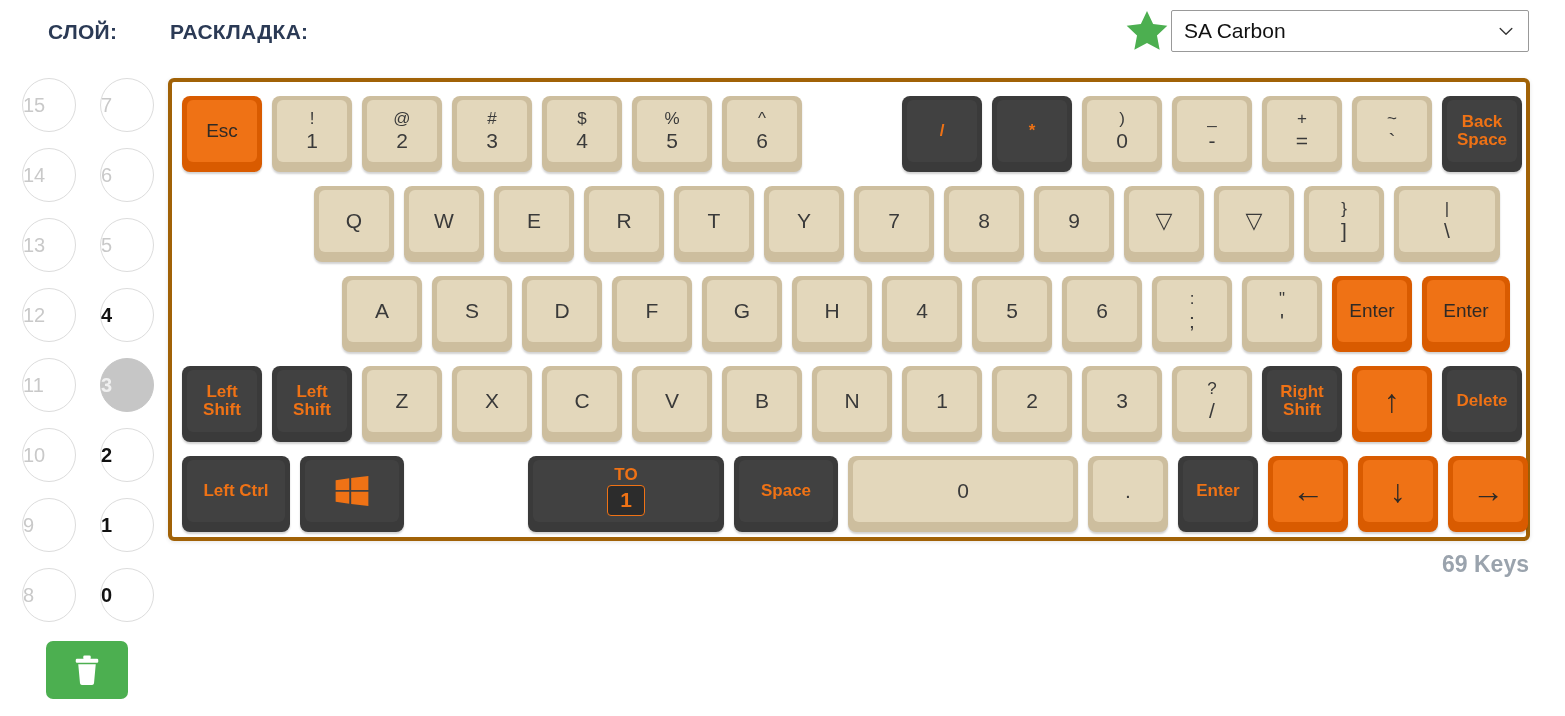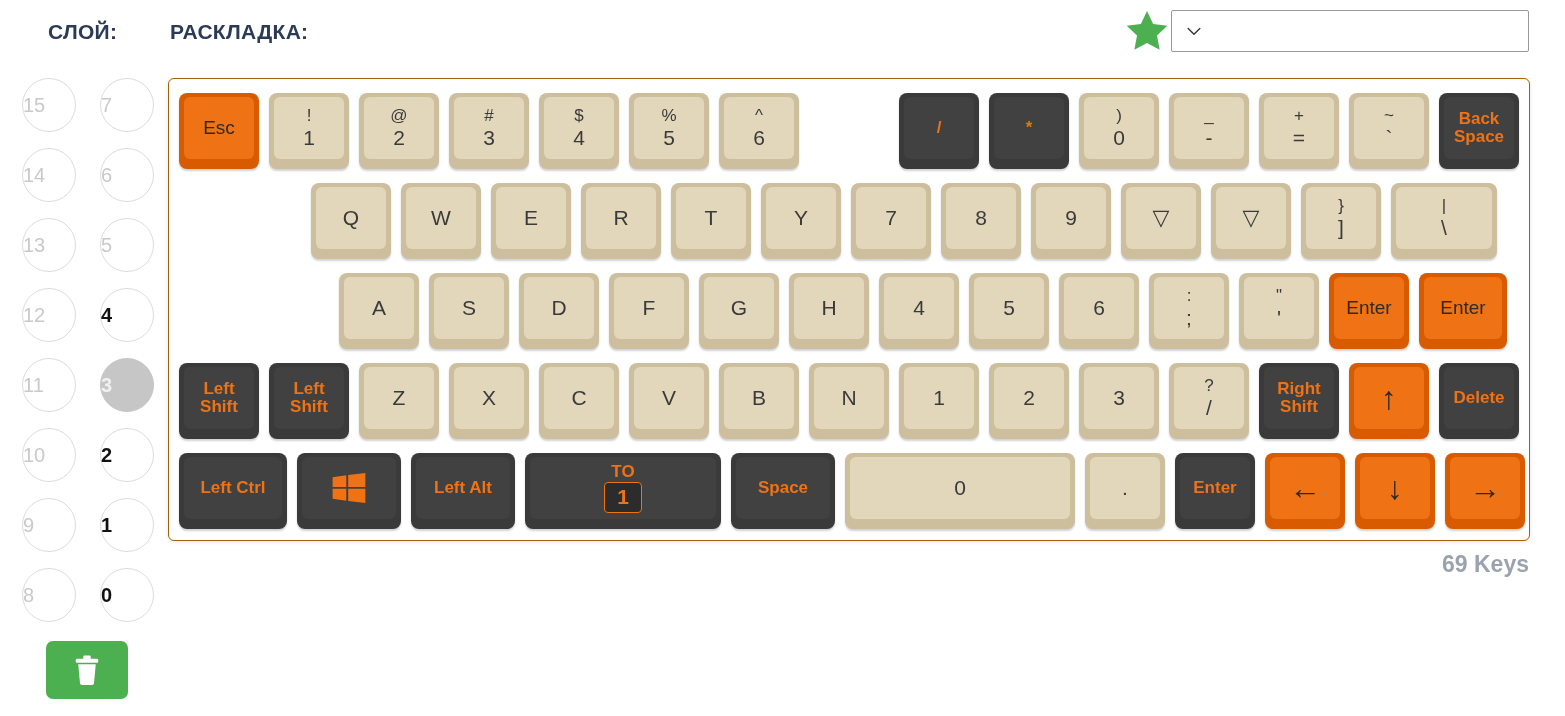--- a/index.html
+++ b/index.html
@@ -87,21 +87,21 @@
     color: #f0f0f0;
     font-weight: bold;
   }
 
   
   .kb-panel {
     position: absolute;
     left: 168px; top: 78px;
     width: 1362px; height: 463px;
     background: #ffffff;
-    border: 1px solid #a16207;
+    border: 4px solid #a16207;
     border-radius: 6px;
     box-shadow: 0 1px 4px rgba(0,0,0,0.10);
     padding: 10px 0 0 10px;
   }
   .kb-row {
     position: relative;
     height: 90px;
   }
 
   
@@ -200,20 +200,21 @@
   <div class="hdr-label hdr-layer">СЛОЙ:</div>
   <div class="hdr-label hdr-layout">РАСКЛАДКА:</div>
 
   <div class="star-wrap">
     <svg viewBox="0 0 24 24" width="46" height="46" aria-hidden="true">
       <polygon points="12,1.6 15.2,8.4 22.6,9.3 17.2,14.4 18.6,21.8 12,18.2 5.4,21.8 6.8,14.4 1.4,9.3 8.8,8.4" fill="#4caf50"></polygon>
     </svg>
   </div>
 
   <div class="select-box">
+    <span class="select-text">SA Carbon</span>
     <svg class="chev" viewBox="0 0 24 24">
       <path d="M5 9 L12 16 L19 9" fill="none" stroke="#333" stroke-width="1.6" stroke-linecap="round" stroke-linejoin="round"></path>
     </svg>
   </div>
 </div>
 
 <div class="layers">
   <div class="layer-col col-left">
       <div class="layer-btn">
         <span>15</span>
@@ -578,25 +579,20 @@
         </div>
       </div>
       <div class="key dark" style="left: 118px; width: 104px;">
         <div class="cap">
           <svg class="win-glyph" viewBox="0 0 24 22">
             <path d="M0 3.1 L10 1.6 L10 10.3 L0 10.3 Z" fill="#ef7215"></path>
             <path d="M11.4 1.4 L24 0 L24 10.3 L11.4 10.3 Z" fill="#ef7215"></path>
             <path d="M0 11.6 L10 11.6 L10 20.3 L0 18.8 Z" fill="#ef7215"></path>
             <path d="M11.4 11.6 L24 11.6 L24 22 L11.4 20.5 Z" fill="#ef7215"></path>
           </svg>
-        </div>
-      </div>
-      <div class="key dark" style="left: 232px; width: 104px;">
-        <div class="cap">
-          <div class="legend-main">Left Alt</div>
         </div>
       </div>
       <div class="key dark" style="left: 346px; width: 196px;">
         <div class="cap">
           <div class="to-label">TO</div>
           <div class="to-box">1</div>
         </div>
       </div>
       <div class="key dark" style="left: 552px; width: 104px;">
         <div class="cap">

